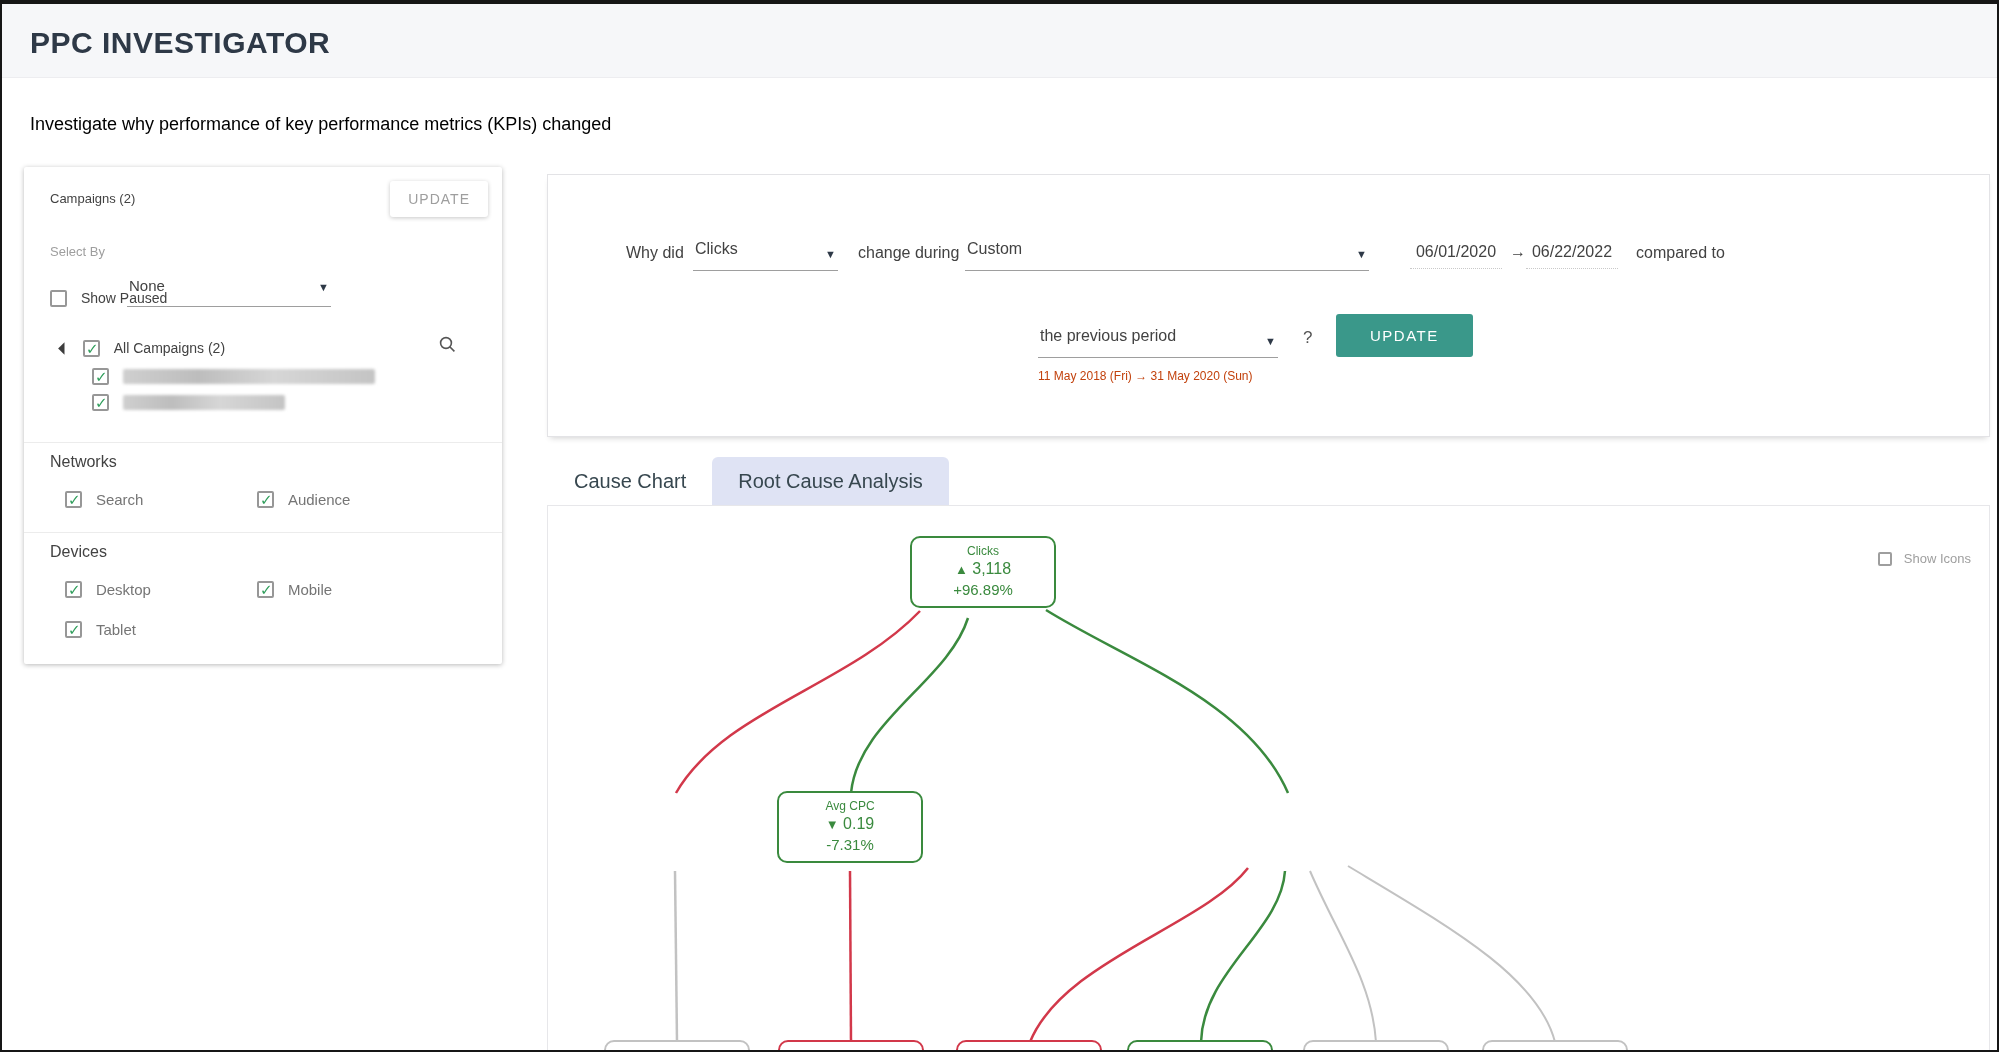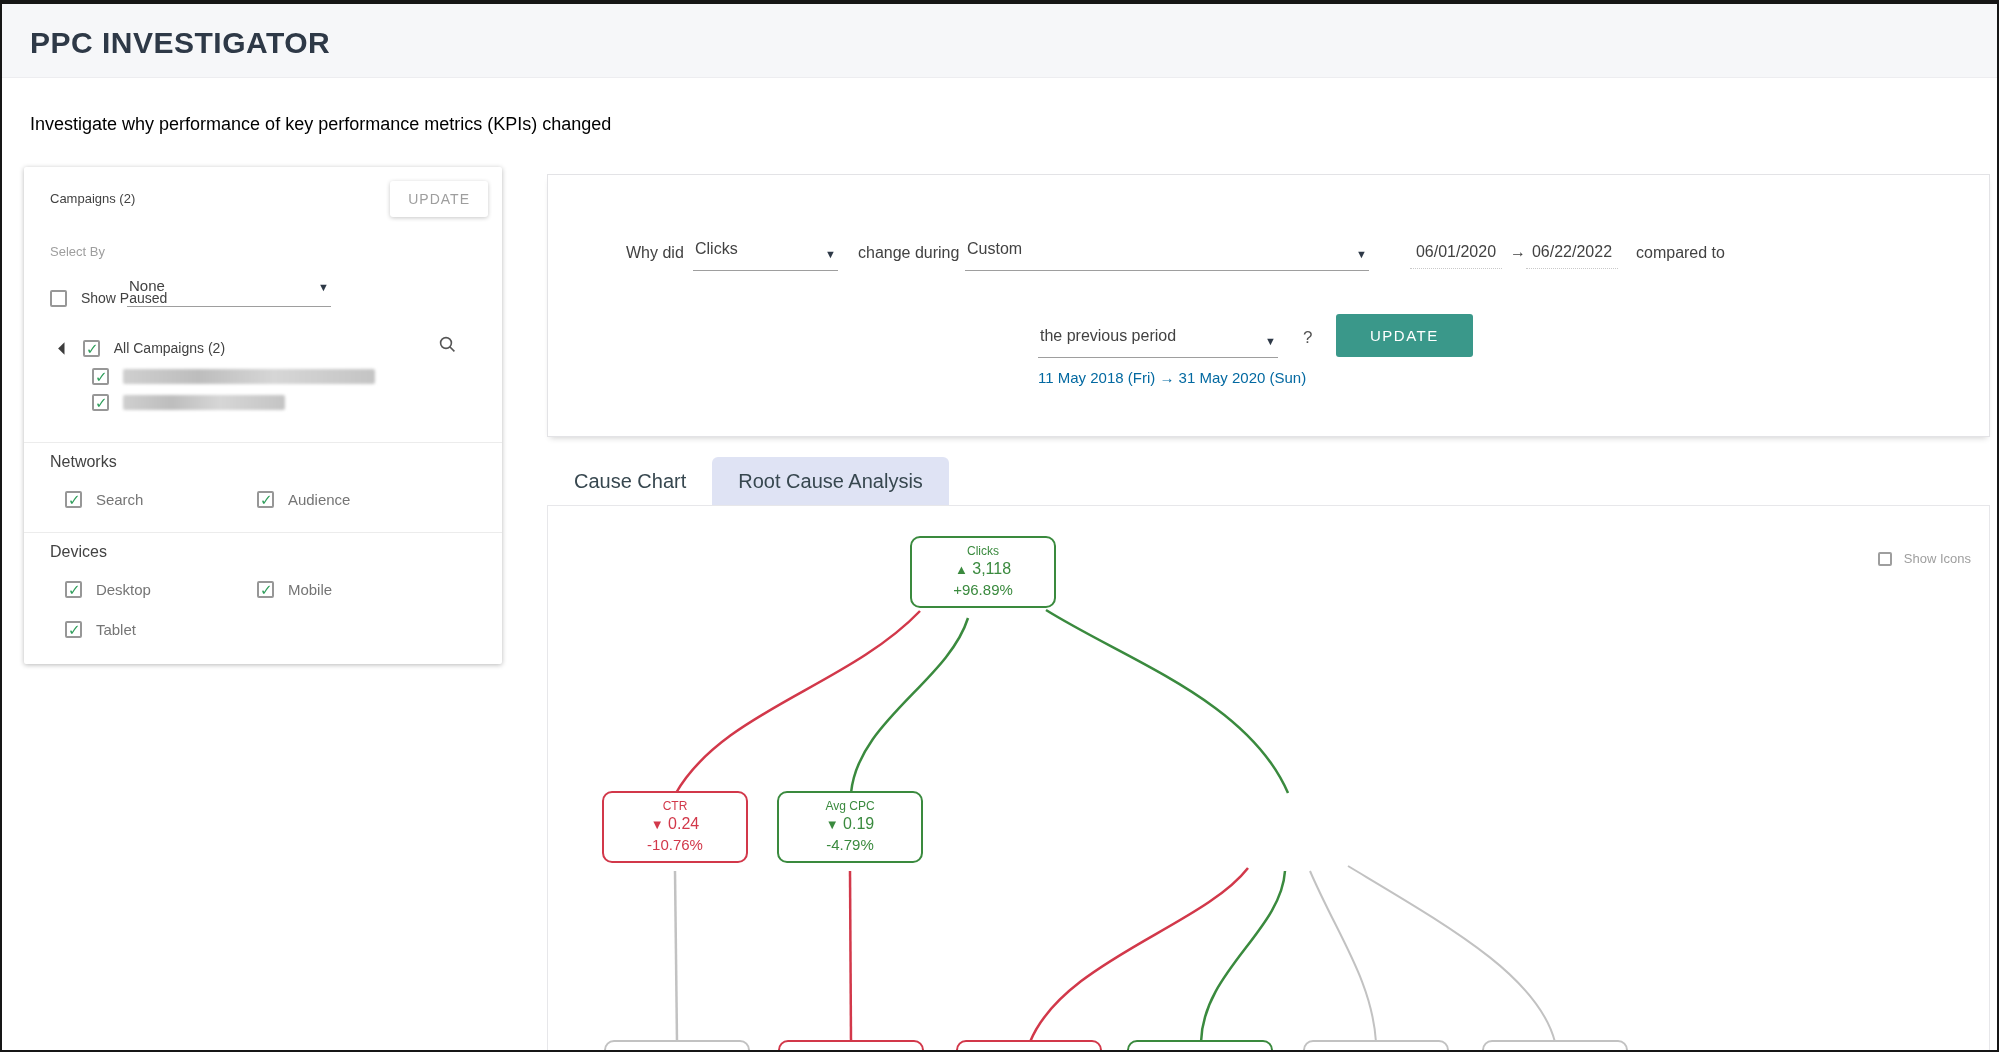--- a/index.html
+++ b/index.html
@@ -58,21 +58,21 @@
   .q-select { position:absolute; border-bottom:1px solid #9e9e9e; height:36px;
     font-size:16px; color:#424242; cursor:pointer; }
   .q-select .val { position:absolute; left:2px; top:5px; white-space:nowrap; }
   .q-date { position:absolute; width:92px; height:34px; border:none;
     border-bottom:1px dotted #c9c9c9; font-size:16px; color:#424242; text-align:center;
     background:transparent; font-family:"Liberation Sans",sans-serif; }
   .q-arrow { position:absolute; font-size:16px; color:#424242; }
   .btn-teal { position:absolute; background:var(--c-teal); color:#fff; border:none;
     border-radius:3px; padding:13px 34px; font-size:15px; letter-spacing:1.5px; cursor:pointer;
     font-family:"Liberation Sans",sans-serif; }
-  .q-note { position:absolute; font-size:15px; color:#0369a1; }
+  .q-note { position:absolute; font-size:12px; color:#c2410c; }
   .q-help { position:absolute; font-size:17px; color:#555; cursor:pointer; }
 
   
   .tabs { position:absolute; left:546px; top:453px; height:48px; display:flex; }
   .tab { height:48px; display:flex; align-items:center; padding:0 26px; font-size:20px;
     color:#37474f; cursor:pointer; border-radius:6px 6px 0 0; }
   .tab.active { background:#fff; }
   .tab.inactive { background:var(--c-tabbg); }
 
   
@@ -210,29 +210,24 @@
       <path d="M737,365 C733,425 655,465 653,536" fill="none" stroke-width="2.5" data-color="green"></path>
       <path d="M762,365 C790,430 824,475 828,536" fill="none" stroke-width="2" data-color="gray"></path>
       <path d="M800,360 C900,420 990,470 1007,536" fill="none" stroke-width="2" data-color="gray"></path>
     </svg>
 
     <div class="node" style="left:362px; top:30px;" data-color="green">
       <div class="nlabel">Clicks</div>
       <div class="nvalue"><span class="tri">▲</span> <span>3,118</span></div>
       <div class="ndelta">+96.89%</div>
     </div>
-    <div class="node" style="left:54px; top:285px;" data-color="red">
-      <div class="nlabel">CTR</div>
-      <div class="nvalue"><span class="tri">▼</span> <span>0.24</span></div>
-      <div class="ndelta">-10.76%</div>
-    </div>
     <div class="node" style="left:229px; top:285px;" data-color="green">
       <div class="nlabel">Avg CPC</div>
       <div class="nvalue"><span class="tri">▼</span> <span>0.19</span></div>
-      <div class="ndelta">-4.79%</div>
+      <div class="ndelta">-7.31%</div>
     </div>
 
     <div class="node" style="left:56px; top:534px; height:80px;" data-color="gray">
       <div class="nlabel">Est. Avg</div>
     </div>
     <div class="node" style="left:230px; top:534px; height:80px;" data-color="red">
       <div class="nlabel">Cost</div>
     </div>
     <div class="node" style="left:408px; top:534px; height:80px;" data-color="red">
       <div class="nlabel">Search Impr</div>

